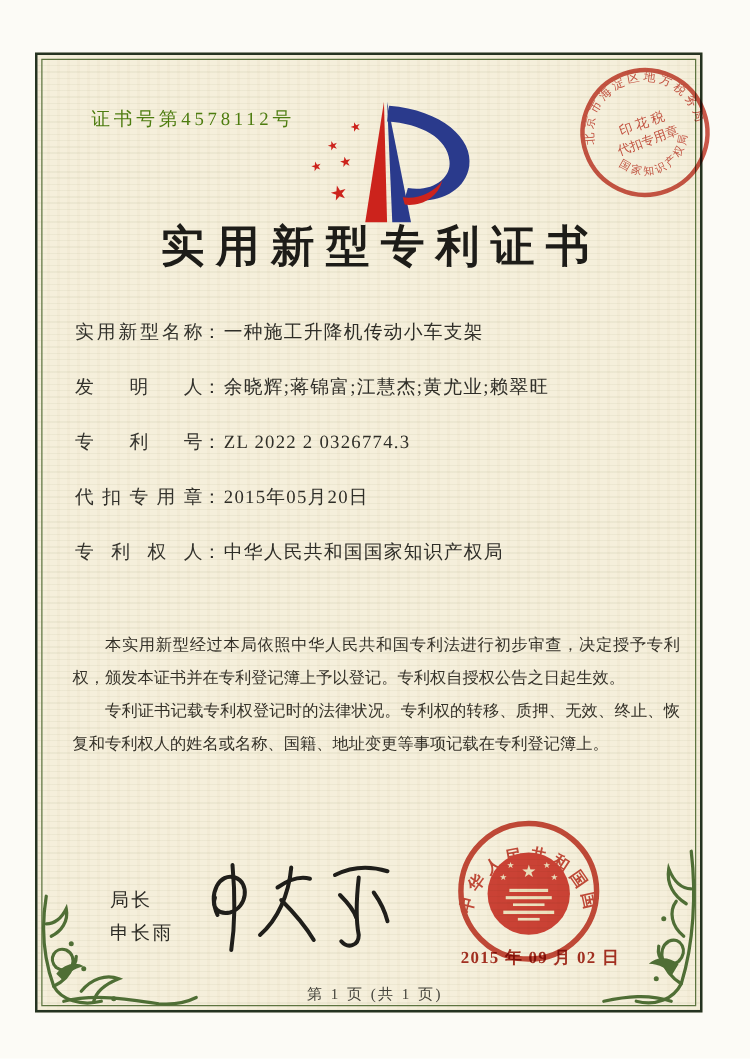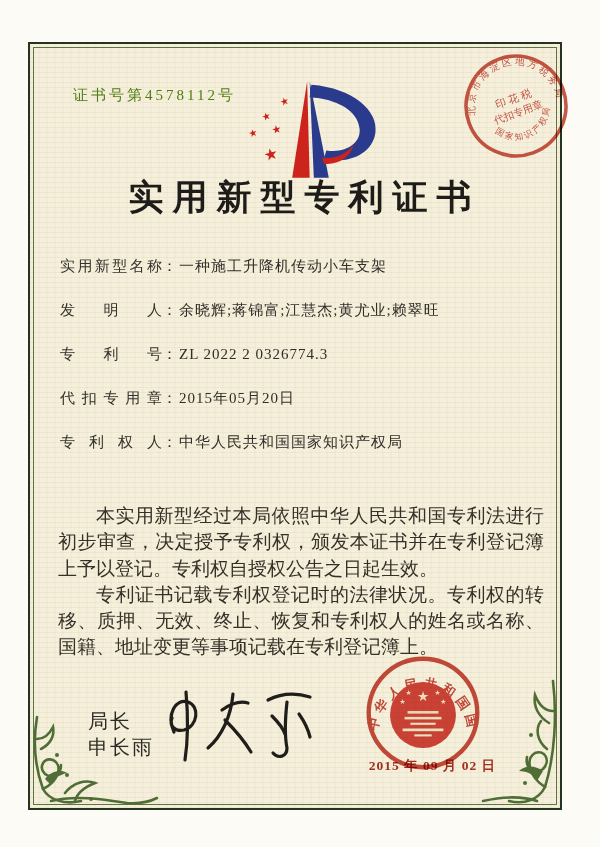--- a/index.html
+++ b/index.html
@@ -34,24 +34,24 @@
   .fields{position:absolute;left:60px;right:56px;top:256px;font-size:15px;}
   .field-row{margin-bottom:23px;line-height:21px;white-space:nowrap;}
   .field-label{
     display:inline-block;width:102px;vertical-align:bottom;
     text-align:justify;text-align-last:justify;color:#33322c;
   }
   .field-colon{margin:0 2px 0 0;}
   .field-value{letter-spacing:1px;color:#2f2e28;}
   .body-text{
     position:absolute;left:58px;right:56px;top:503px;
-    font-size:19px;line-height:26.3px;text-align:justify;color:#343128;
+    font-size:13px;line-height:26.3px;text-align:justify;color:#343128;
   }
   .body-text p{margin:0;text-indent:2em;}
-  .signer{position:absolute;left:88px;top:708px;font-size:20px;line-height:26px;letter-spacing:2px;color:#2c2b25;}
+  .signer{position:absolute;left:88px;top:708px;font-size:15px;line-height:26px;letter-spacing:2px;color:#2c2b25;}
   .signature{position:absolute;left:142px;top:684px;width:185px;height:84px;}
   .seal-main{position:absolute;left:360px;top:650px;width:126px;height:126px;opacity:.9;mix-blend-mode:multiply;}
   .seal-date{
     position:absolute;left:356px;top:757px;width:140px;
     font-size:13.5px;font-weight:bold;letter-spacing:1px;text-align:right;
     color:#a93326;mix-blend-mode:multiply;
   }
   .seal-tax{position:absolute;left:460px;top:50px;width:112px;height:112px;opacity:.85;mix-blend-mode:multiply;transform:rotate(-20deg);}
   .footer{
     position:absolute;left:0;right:0;top:787px;text-align:center;
@@ -203,14 +203,15 @@
       <path d="M10,44 C20,38 26,28 24,16 C20,26 14,32 6,32"></path>
       <path d="M12,70 C22,62 24,50 18,42"></path>
     </g>
     <g fill="#4f6e35">
       <circle cx="28" cy="56" r="2"></circle>
       <circle cx="34" cy="104" r="2"></circle>
       <path d="M16,92 C24,86 34,86 40,92 C32,92 24,96 22,102 Z"></path>
     </g>
   </svg>
 
+  <div class="footer">第 1 页 (共 1 页)</div>
 
 </div>
 
 </body></html>

